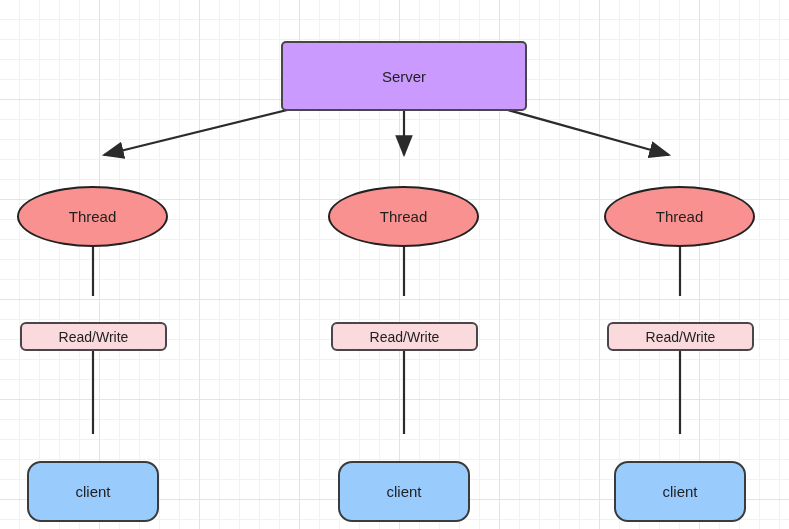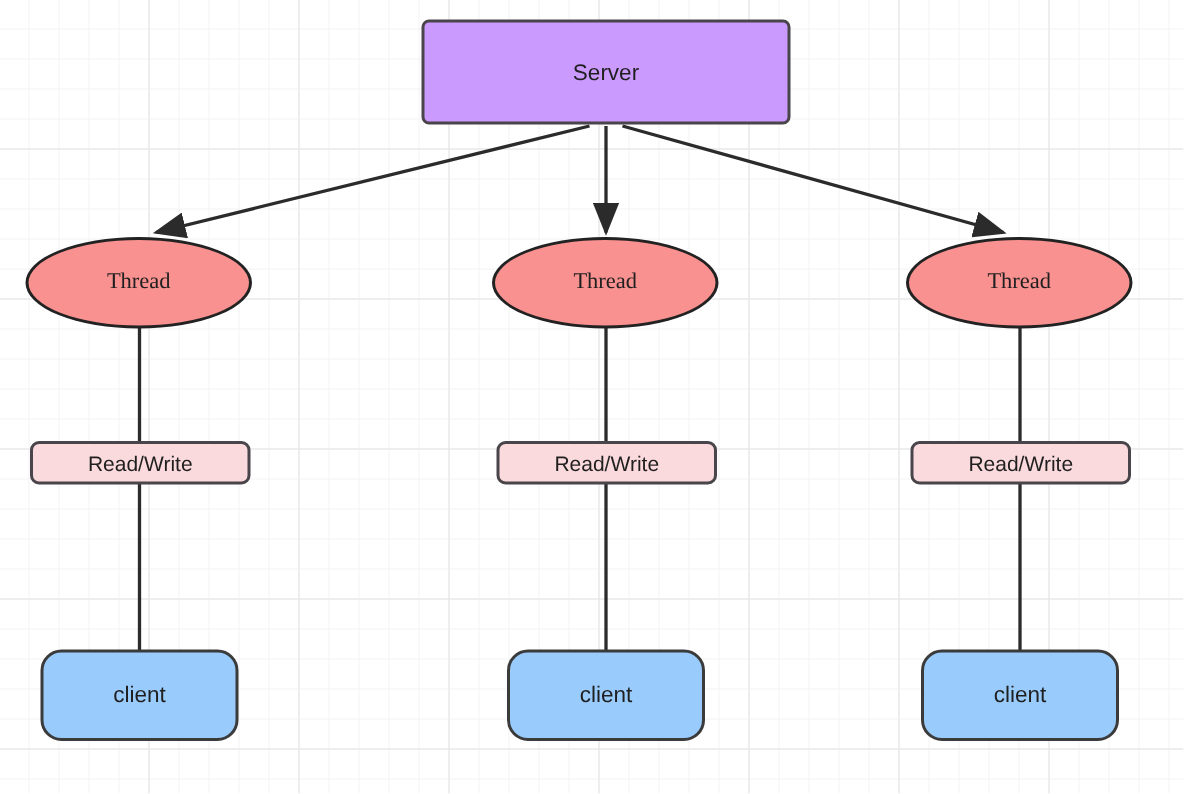--- a/index.html
+++ b/index.html
@@ -39,31 +39,31 @@
   .node {
     position: absolute;
     box-sizing: border-box;
     display: flex;
     align-items: center;
     justify-content: center;
     color: #1f1f1f;
     font-size: 15px;
     line-height: 1;
     white-space: nowrap;
+    margin-top: 28px;
   }
   .server-node {
     background: #cb9aff;
     border: 2px solid #49454a;
     border-radius: 5px;
   }
   .thread-node {
     background: #f8918f;
     border: 2px solid #222222;
     border-radius: 50%;
-    font-family: Liberation Serif, serif;
   }
   .rw-node {
     background: #fadadd;
     border: 2px solid #49454a;
     border-radius: 6px;
     font-size: 14px;
   }
   .client-node {
     background: #99ccfd;
     border: 2px solid #3b3b3b;

